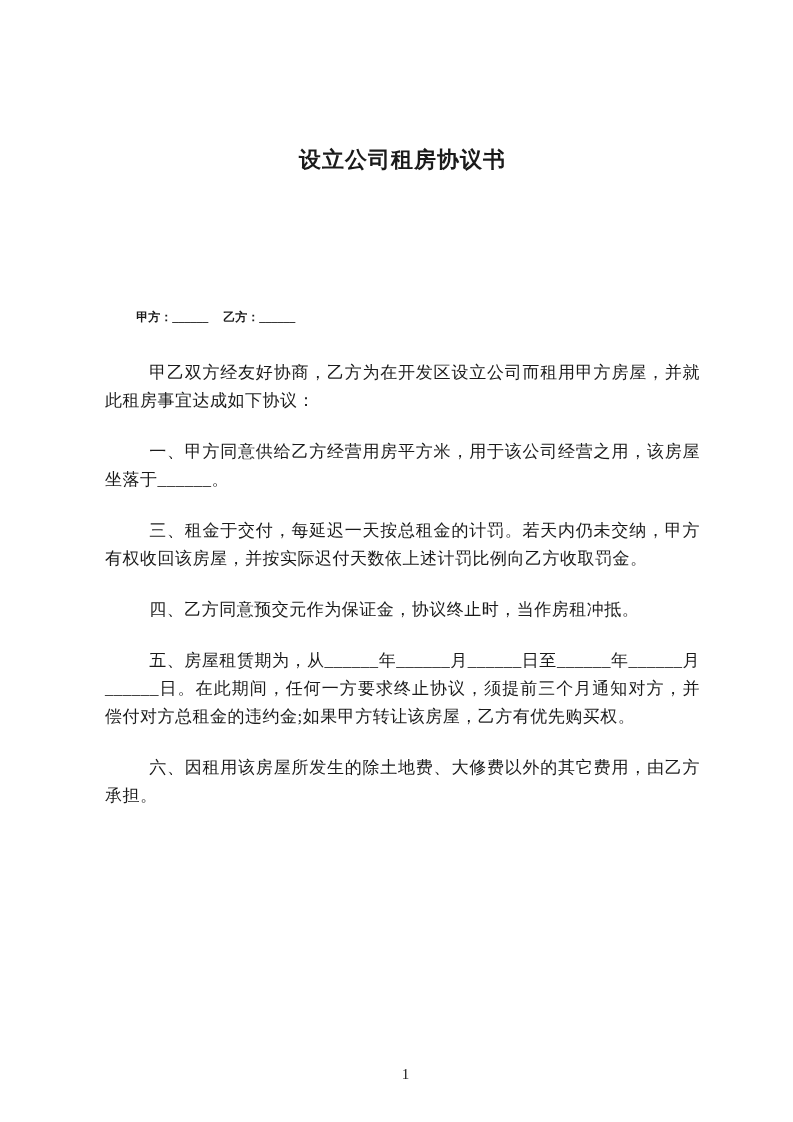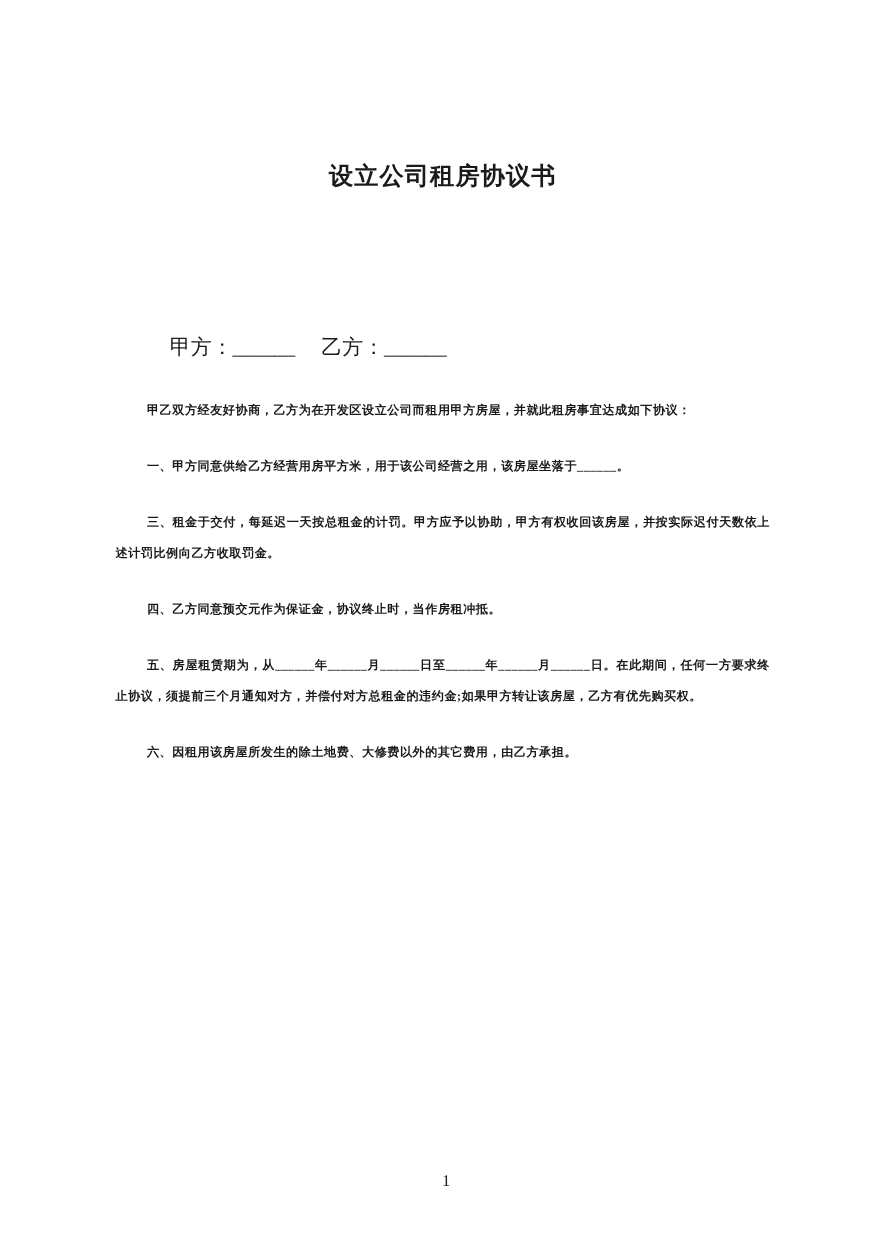--- a/index.html
+++ b/index.html
@@ -20,34 +20,34 @@
   .doc-title {
     font-size: 22px;
     font-weight: bold;
     text-align: center;
     letter-spacing: 1px;
     line-height: 30px;
     margin-bottom: 128px;
     font-family: "Liberation Sans", "DejaVu Sans", sans-serif;
   }
   .parties {
-    font-size: 19px;
+    font-size: 12px;
     line-height: 28px;
     text-indent: 2.6em;
     white-space: pre-wrap;
     margin-bottom: 28px;
-    font-weight: 400;
+    font-weight: 700;
   }
   .para {
-    font-size: 11px;
+    font-size: 17px;
     line-height: 28px;
     text-indent: 2.6em;
     text-align: justify;
     margin-bottom: 23px;
-    font-weight: 700;
+    font-weight: 400;
     letter-spacing: 0.5px;
   }
   .footer {
     position: absolute;
     bottom: 42px;
     left: 0;
     width: 100%;
     text-align: center;
   }
   .page-number {
@@ -62,21 +62,21 @@
 
   <h1 class="doc-title">设立公司租房协议书</h1>
 
   <p class="parties">甲方：______　 乙方：______</p>
 
   <p class="para">甲乙双方经友好协商，乙方为在开发区设立公司而租用甲方房屋，并就此租房事宜达成如下协议：</p>
 
   <p class="para">一、甲方同意供给乙方经营用房平方米，用于该公司经营之用，该房屋坐落于______。</p>
 
 
-  <p class="para">三、租金于交付，每延迟一天按总租金的计罚。甲方应予以协助，甲方有权收回该房屋，并按实际迟付天数依上述计罚比例向乙方收取罚金。</p>
+  <p class="para">三、租金于交付，每延迟一天按总租金的计罚。若天内仍未交纳，甲方有权收回该房屋，并按实际迟付天数依上述计罚比例向乙方收取罚金。</p>
 
   <p class="para">四、乙方同意预交元作为保证金，协议终止时，当作房租冲抵。</p>
 
   <p class="para">五、房屋租赁期为，从______年______月______日至______年______月______日。在此期间，任何一方要求终止协议，须提前三个月通知对方，并偿付对方总租金的违约金;如果甲方转让该房屋，乙方有优先购买权。</p>
 
   <p class="para">六、因租用该房屋所发生的除土地费、大修费以外的其它费用，由乙方承担。</p>
 
 
 
   <div class="footer">

